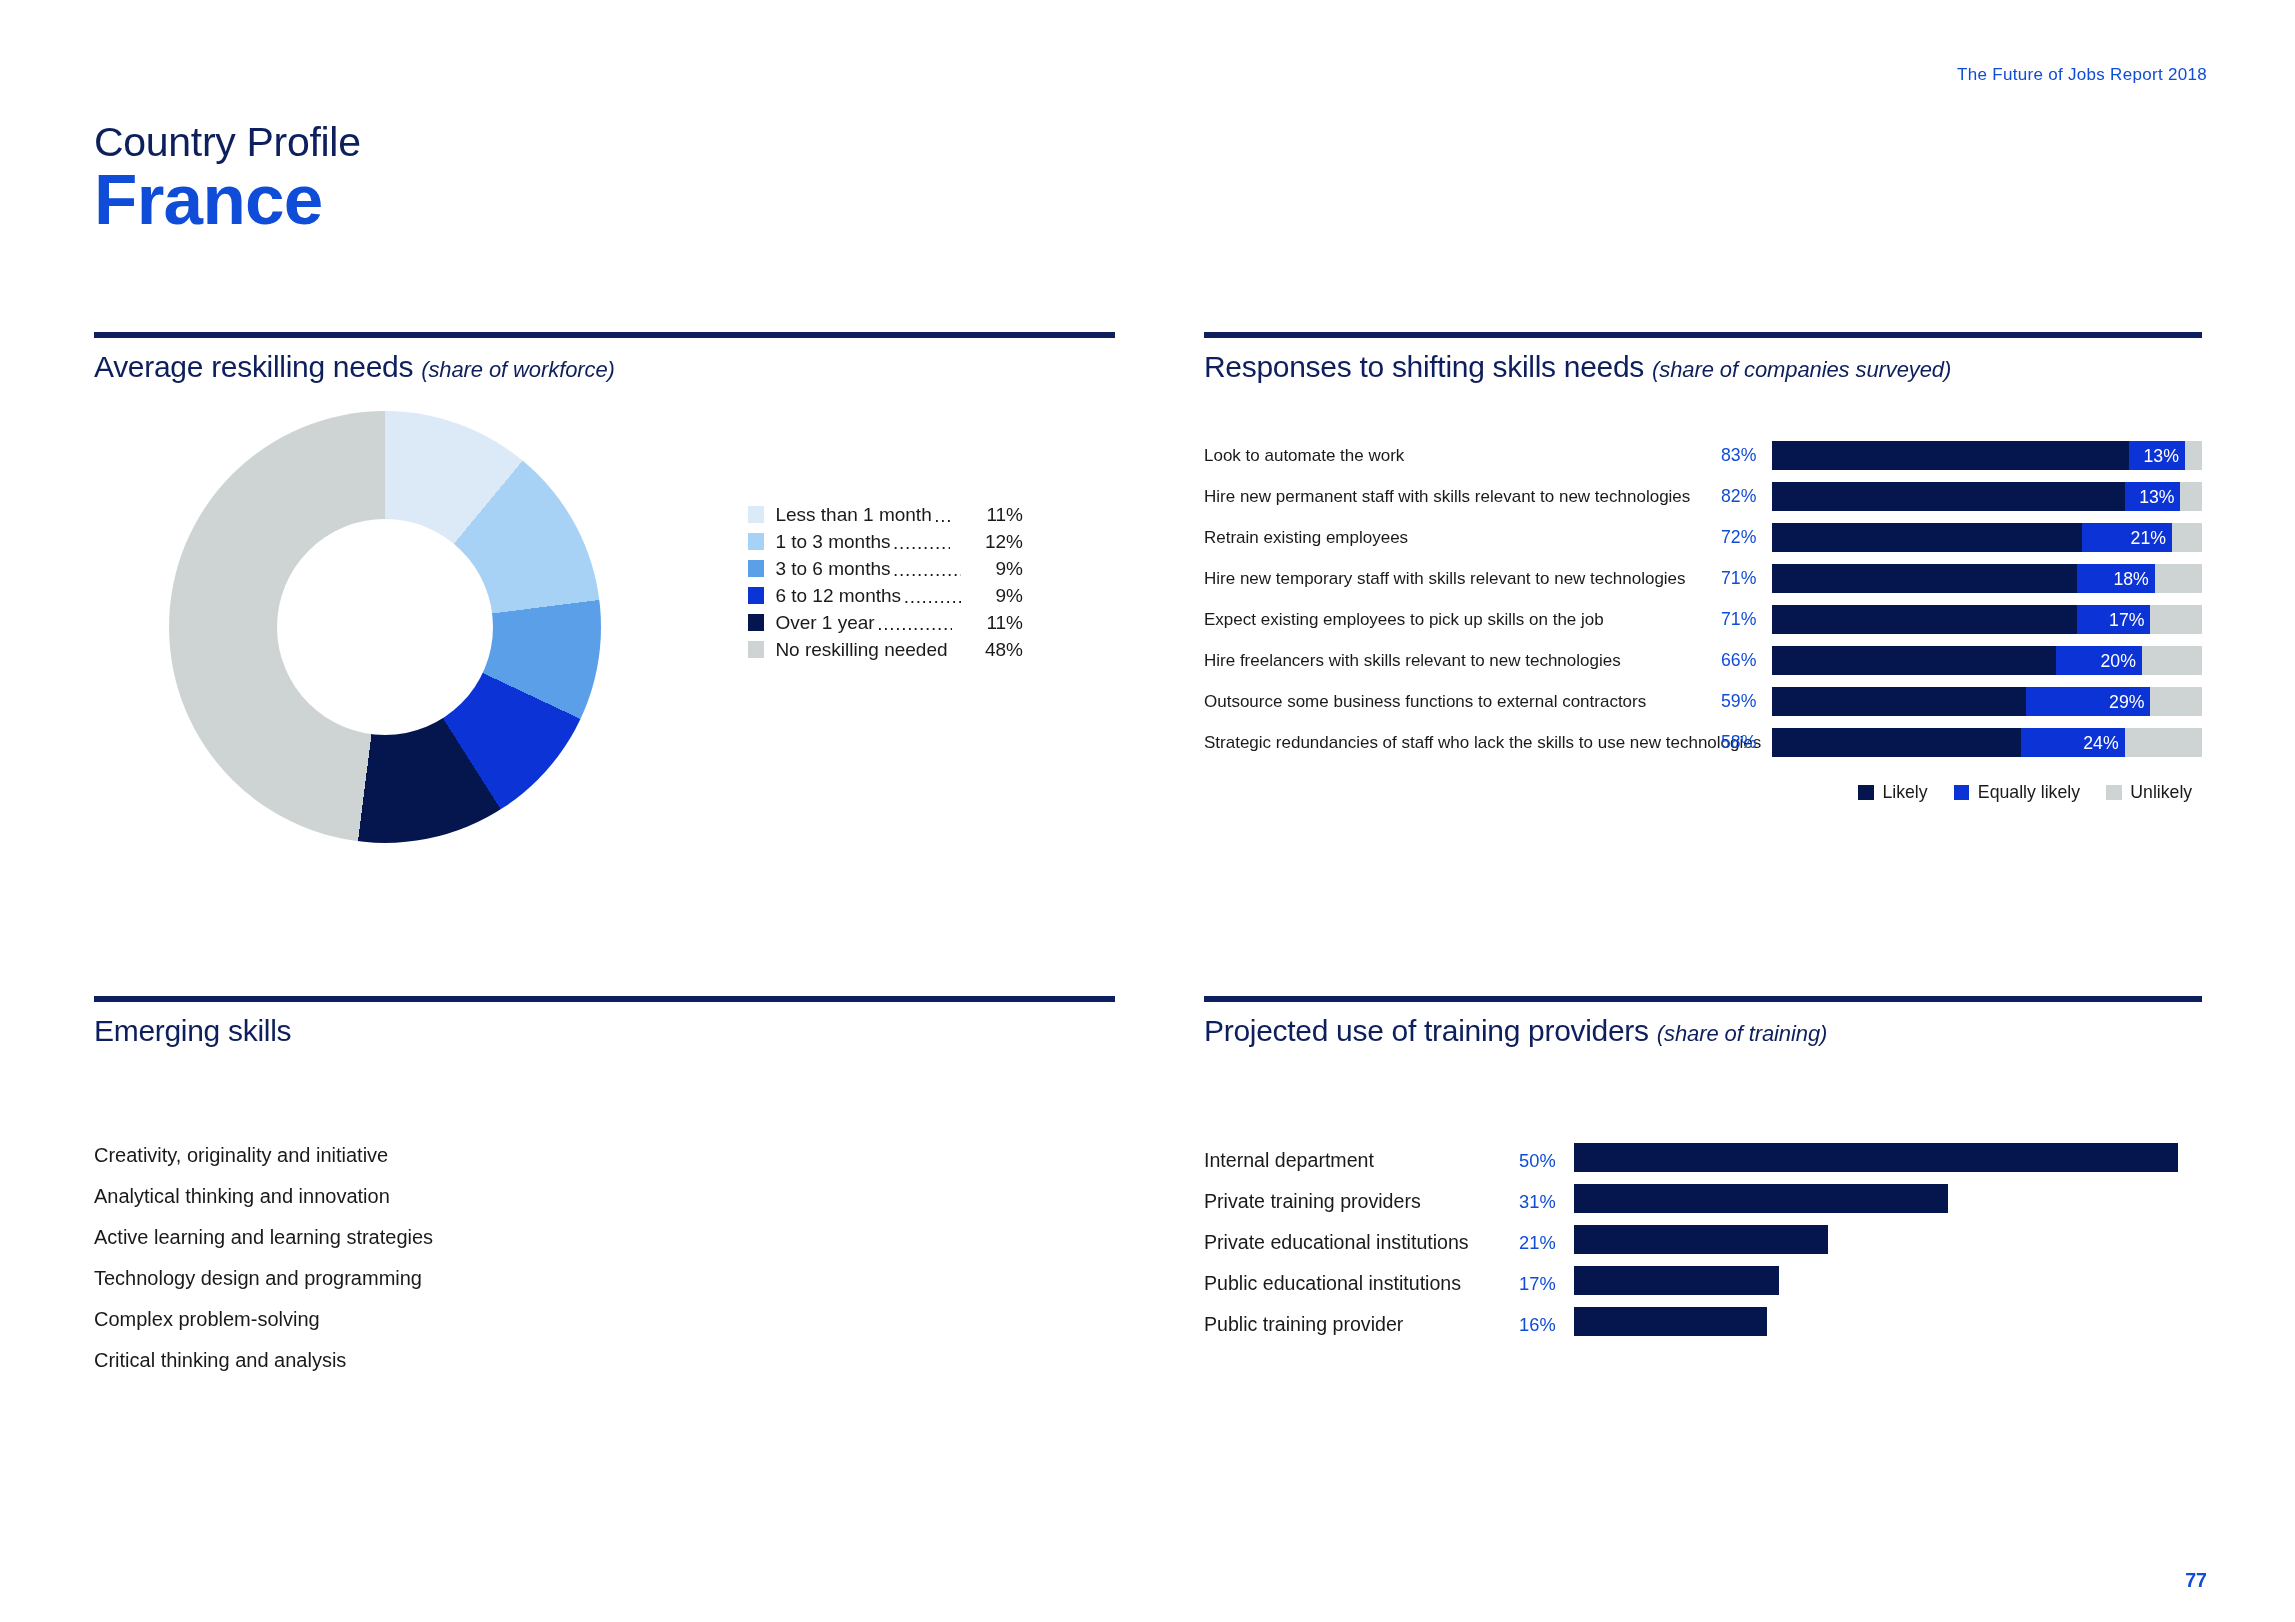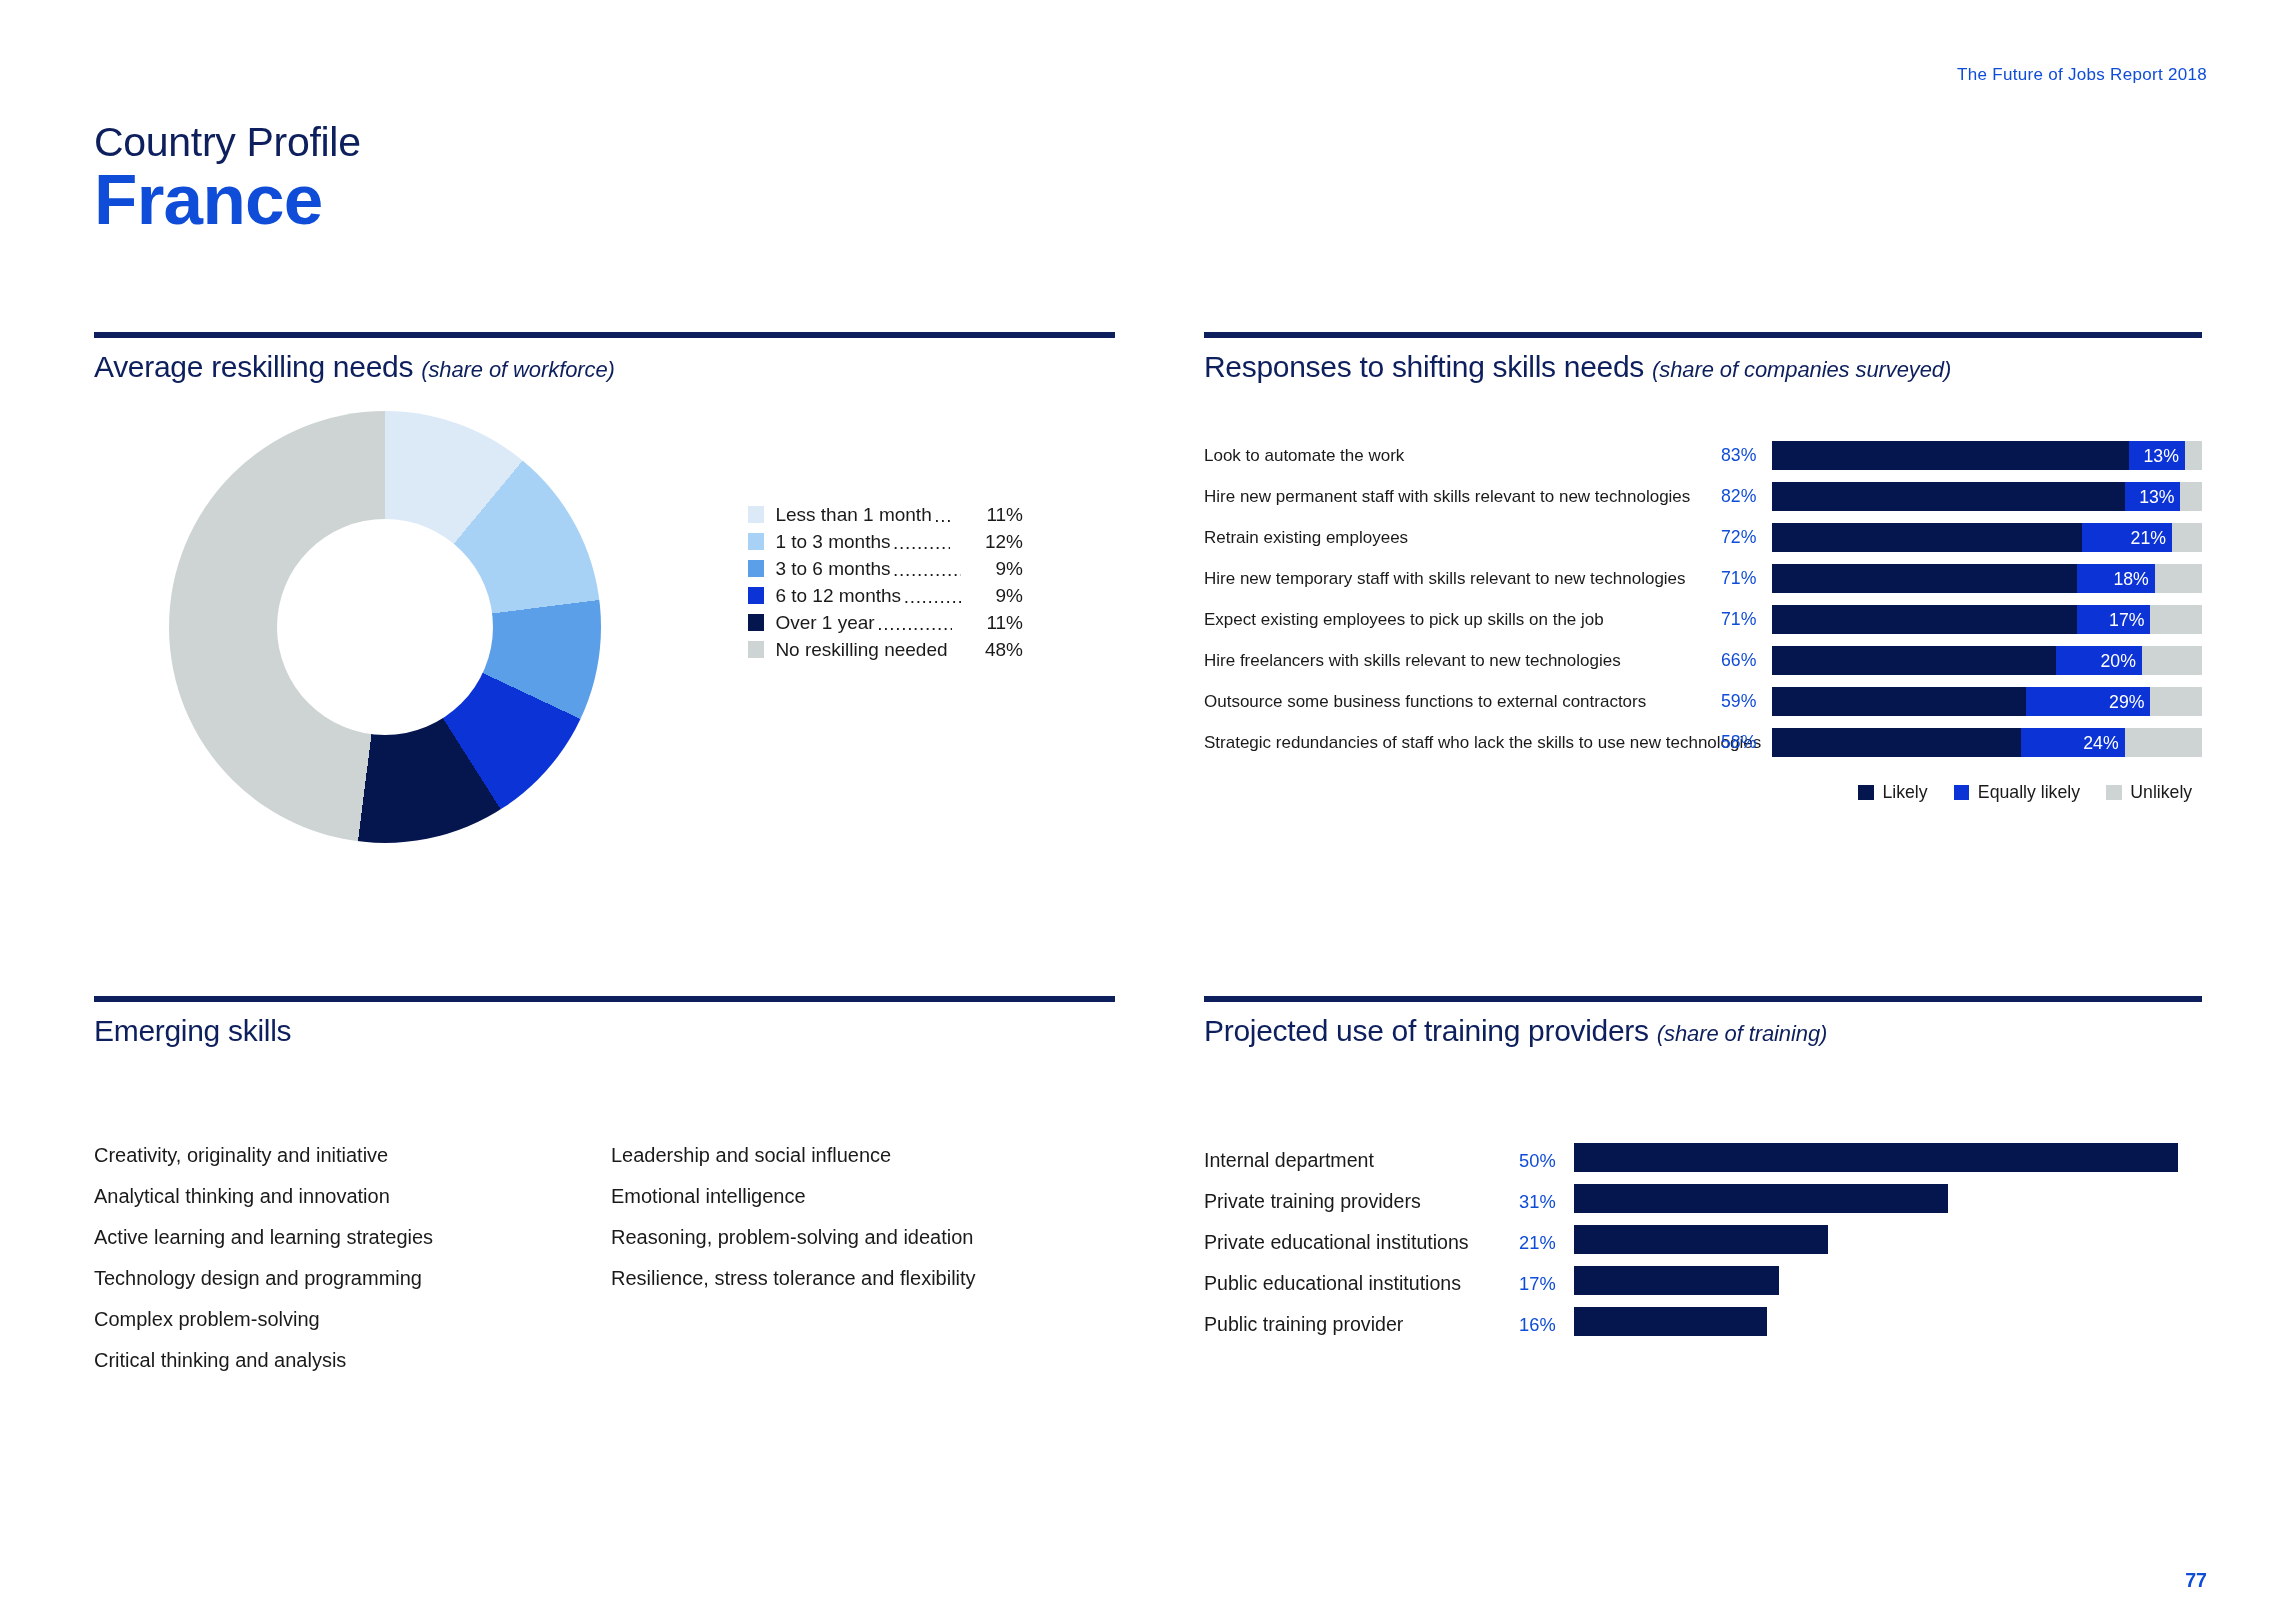--- a/index.html
+++ b/index.html
@@ -456,26 +456,20 @@
 
   <div class="skills-grid">
     <div class="skills-col" id="skills-col-left">
         <div class="skill-item">Creativity, originality and initiative</div>
         <div class="skill-item">Analytical thinking and innovation</div>
         <div class="skill-item">Active learning and learning strategies</div>
         <div class="skill-item">Technology design and programming</div>
         <div class="skill-item">Complex problem-solving</div>
         <div class="skill-item">Critical thinking and analysis</div>
       </div>
-    <div class="skills-col" id="skills-col-right">
-        <div class="skill-item">Leadership and social influence</div>
-        <div class="skill-item">Emotional intelligence</div>
-        <div class="skill-item">Reasoning, problem-solving and ideation</div>
-        <div class="skill-item">Resilience, stress tolerance and flexibility</div>
-      </div>
   </div>
 </div>
 
 <div class="panel" id="panel-providers">
   <div class="panel-rule"></div>
   <div class="panel-title"><span>Projected use of training providers </span><span class="sub">(share of training)</span></div>
 
   <div class="prov-rows" id="prov-rows">
       <div class="prov-row">
         <div class="prov-label">Internal department</div>

